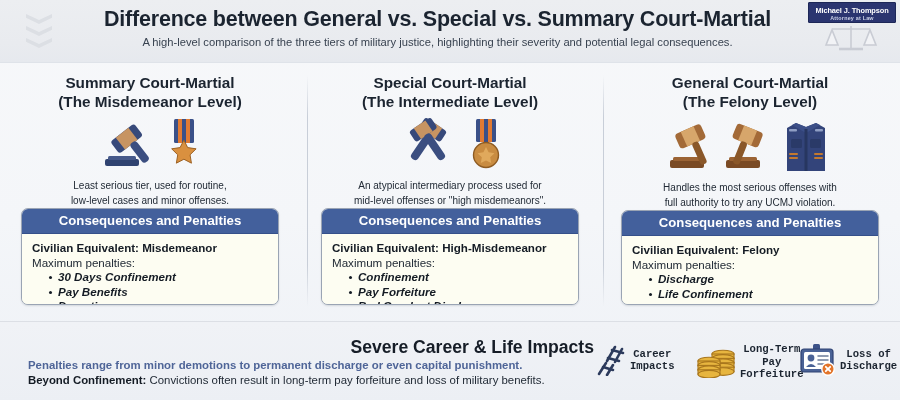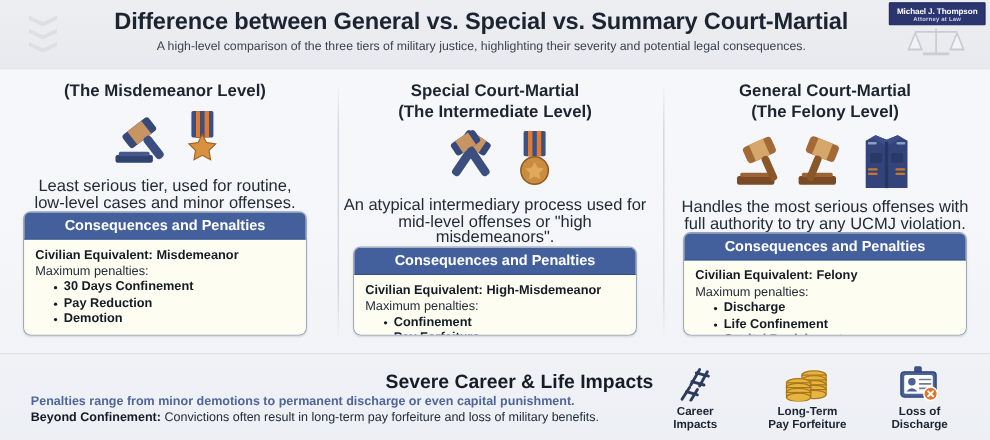--- a/index.html
+++ b/index.html
@@ -77,21 +77,21 @@
   }
   .col-sub{
     font-size:15.3px;font-weight:bold;color:#1b2430;text-align:center;
     line-height:19px;white-space:nowrap;
   }
   .icons{
     height:62px;margin-top:6px;
     display:flex;align-items:center;justify-content:center;gap:10px;
   }
   .desc{
-    font-size:15px;color:#222b36;text-align:center;line-height:14.5px;
+    font-size:10px;color:#222b36;text-align:center;line-height:14.5px;
     margin-top:4px;white-space:pre-line;
   }
 
   
   .card{
     width:256px;margin-top:auto;margin-bottom:16px;
     border-radius:7px;overflow:hidden;
     border:1px solid #9aa4b4;
     box-shadow:0 1px 2px rgba(30,40,60,.14);
     background:#fdfdf4;
@@ -100,21 +100,21 @@
     background:#43609c;
     color:#ffffff;font-size:13.2px;font-weight:bold;
     text-align:center;padding:4px 0 5px 0;line-height:15px;
     border-bottom:1px solid #35508a;
   }
   .card-body{
     background:#fdfdf2;padding:6px 10px 8px 10px;
   }
   .civ{font-size:11.6px;font-weight:bold;color:#141b24;line-height:15px;}
   .maxp{font-size:11.6px;color:#222b36;line-height:15px;}
-  .card-body ul{margin:0;padding:0 0 0 17px;list-style:none;}
+  .card-body ul{margin:0;padding:0 0 0 17px;list-style:none;font-style:italic;}
   .card-body li{
     font-size:11.6px;font-weight:bold;color:#141b24;line-height:14.6px;
     position:relative;padding-left:9px;
   }
   .card-body li:before{
     content:"";position:absolute;left:0;top:6px;
     width:3px;height:3px;border-radius:50%;background:#141b24;
   }
 
   
@@ -125,21 +125,21 @@
     background:linear-gradient(180deg,#f0f2f6 0%,#eceff4 100%);
   }
   .foot-left{padding-left:28px;flex:1 1 auto;}
   .foot-title{font-size:17.6px;font-weight:bold;color:#161d27;line-height:22px;text-align:right;}
   .foot-line1{font-size:11.4px;color:#4f6598;line-height:15.5px;font-weight:600;}
   .foot-line2{font-size:11.4px;color:#222b36;line-height:15.5px;}
   .foot-line2 b{color:#141b24;}
   .foot-icons{
     display:flex;gap:26px;padding-right:26px;align-items:flex-start;
   }
-  .ficon{width:76px;display:flex;flex-direction:column;align-items:center;gap:2px;}
+  .ficon{width:76px;display:flex;flex-direction:row;align-items:center;gap:2px;font-family:Liberation Mono, monospace;}
   .ficon-glyph{height:34px;display:flex;align-items:center;justify-content:center;}
   .ficon-label{
     font-size:10.6px;font-weight:bold;color:#1b2430;text-align:center;line-height:12.5px;
     white-space:pre-line;
   }
 </style>
 </head>
 <body>
 
 <div class="infographic">
@@ -174,20 +174,21 @@
         </svg>
       </div>
     </div>
   </div>
 
   <div class="columns">
     <div class="vdiv a"></div>
     <div class="vdiv b"></div>
 
     <div class="col">
+      <div class="col-title">Summary Court-Martial</div>
       <div class="col-sub">(The Misdemeanor Level)</div>
 
       <div class="icons">
         <span>
           <svg width="58" height="52" viewBox="0 0 58 52">
             <rect x="6" y="41" width="34" height="7" rx="2" fill="#2f4270"></rect>
             <rect x="9" y="38" width="28" height="4" rx="1.5" fill="#46598a"></rect>
             <g transform="rotate(-38 30 22)">
               <rect x="14" y="12" width="30" height="15" rx="3" fill="#37497a"></rect>
               <rect x="21" y="12" width="16" height="15" fill="#c79462"></rect>
@@ -209,21 +210,21 @@
       <div class="desc">Least serious tier, used for routine,
 low-level cases and minor offenses.</div>
 
       <div class="card">
         <div class="card-head">Consequences and Penalties</div>
         <div class="card-body">
           <div class="civ">Civilian Equivalent: Misdemeanor</div>
           <div class="maxp">Maximum penalties:</div>
           <ul>
             <li>30 Days Confinement</li>
-            <li>Pay Reduction</li>
+            <li>Pay Benefits</li>
             <li>Demotion</li>
           </ul>
         </div>
       </div>
     </div>
 
     <div class="col">
       <div class="col-title">Special Court-Martial</div>
       <div class="col-sub">(The Intermediate Level)</div>
 

